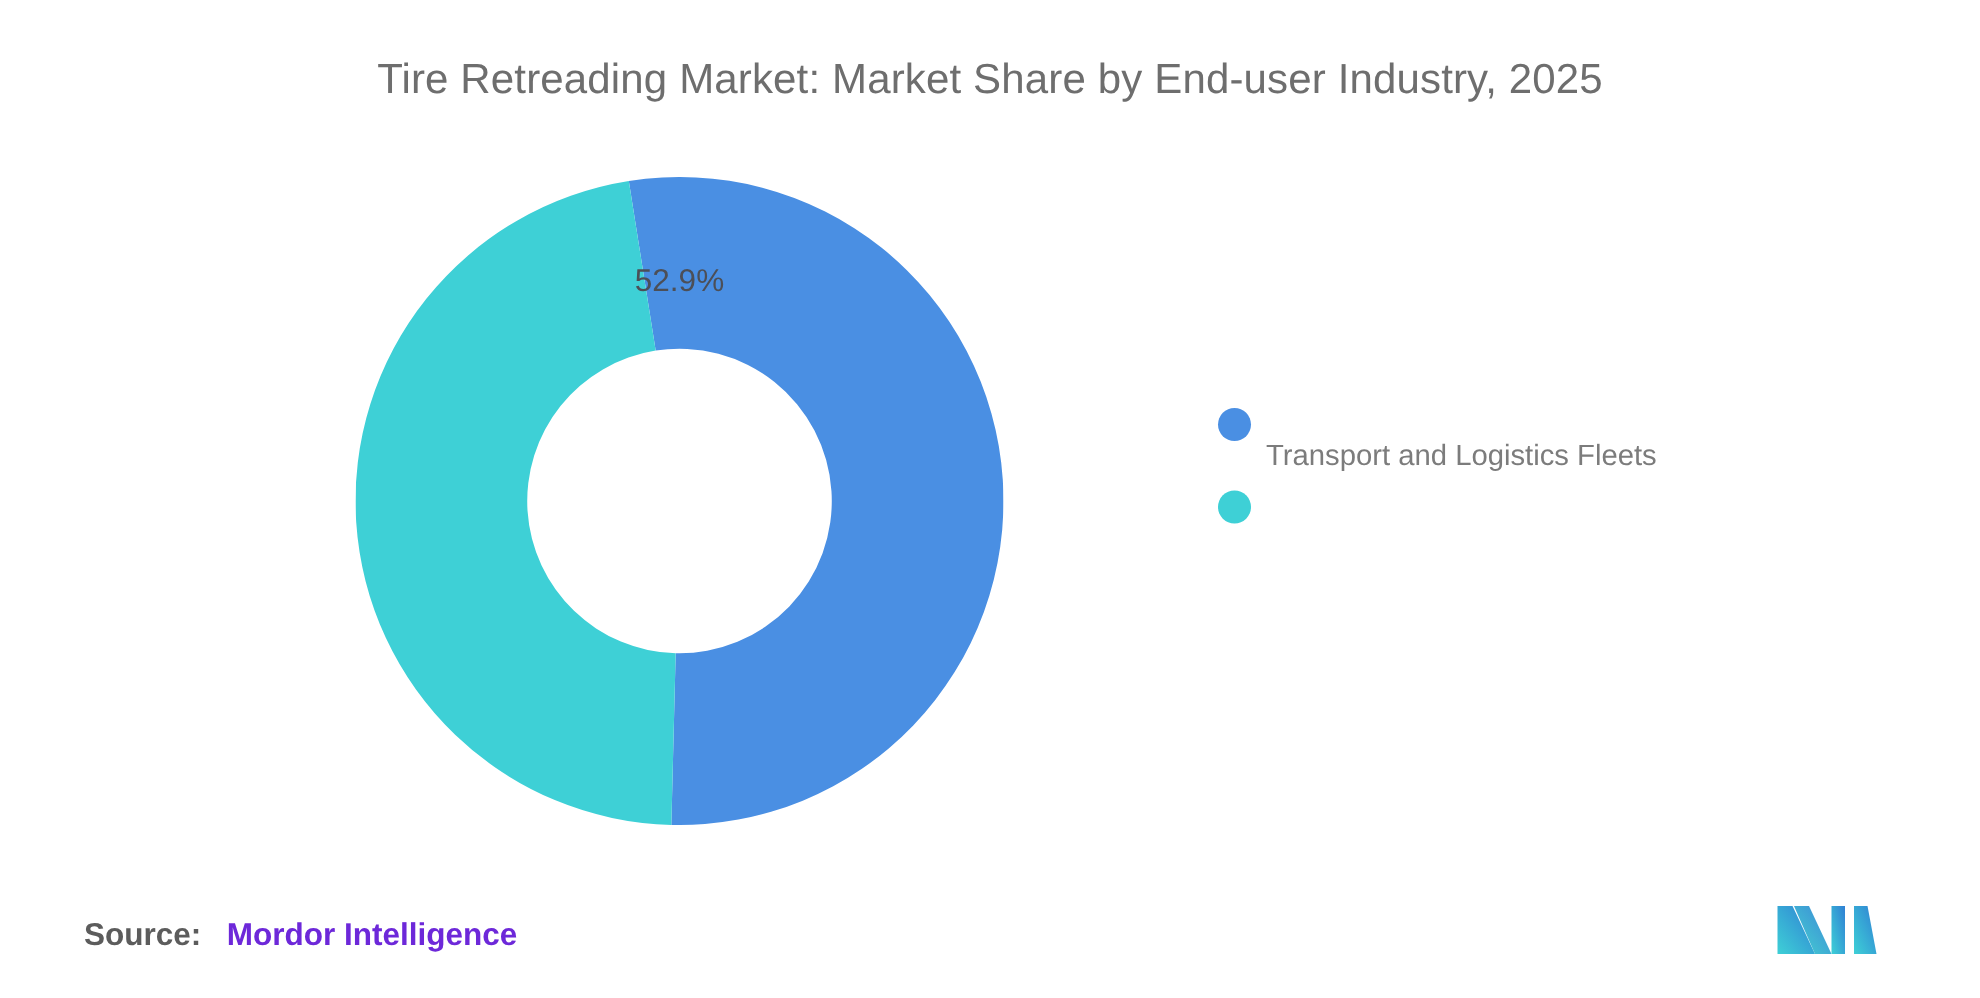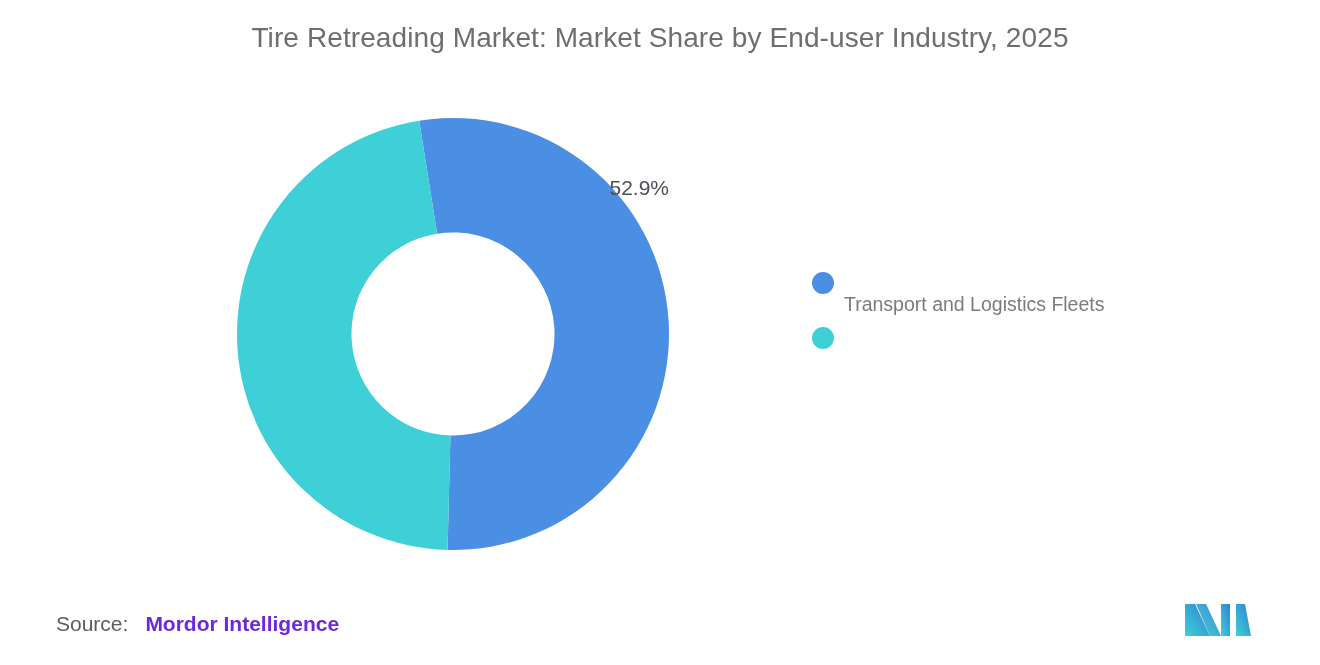--- a/index.html
+++ b/index.html
@@ -22,21 +22,21 @@
     left: 0;
     top: 0;
     width: 1320px;
     height: 665px;
   }
 
   
   .chart-title {
     position: absolute;
     left: 0;
-    top: 20px;
+    top: 35px;
     width: 1320px;
     text-align: center;
     font-size: 28px;
     font-weight: 400;
     color: #6e6e6e;
     letter-spacing: 0.1px;
     line-height: 36px;
     white-space: nowrap;
   }
 
@@ -51,21 +51,21 @@
   .donut-svg {
     display: block;
     width: 432px;
     height: 432px;
   }
   .slice-label {
     position: absolute;
     left: 0;
     top: 58px;
     width: 432px;
-    text-align: right;
+    text-align: center;
     font-size: 21px;
     color: #4c4f57;
     font-weight: 400;
     pointer-events: none;
   }
 
   
   .legend {
     position: absolute;
     left: 812px;
@@ -96,21 +96,21 @@
   
   .source-line {
     position: absolute;
     left: 56px;
     top: 612px;
     font-size: 21px;
     color: #6b6b6b;
     white-space: nowrap;
   }
   .source-key {
-    font-weight: 400;
+    font-weight: 700;
     color: #5c5c5c;
   }
   .source-value {
     font-weight: 700;
     color: #6d28d9;
     margin-left: 17px;
   }
 
   .brand-logo {
     position: absolute;

